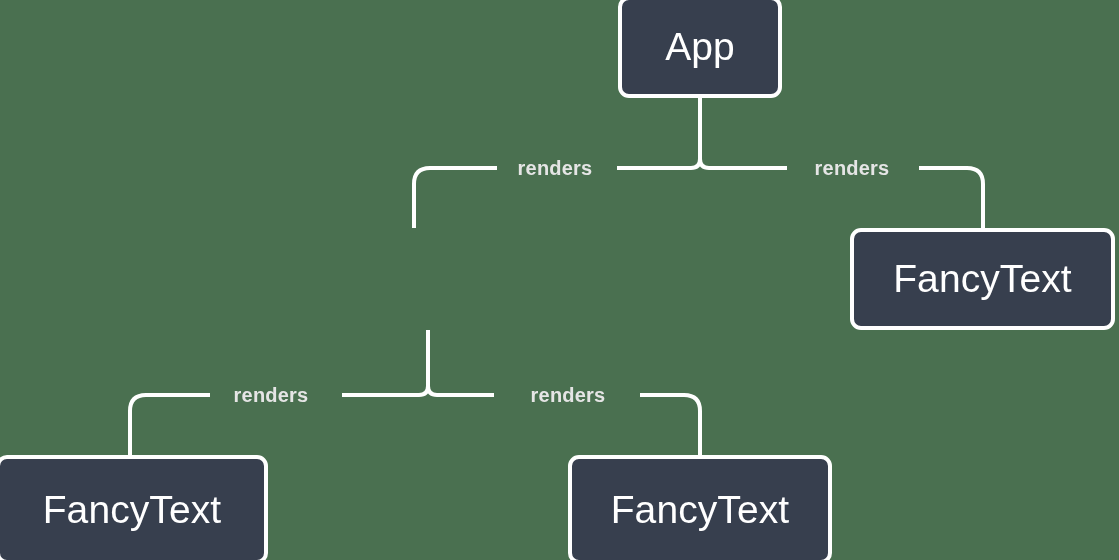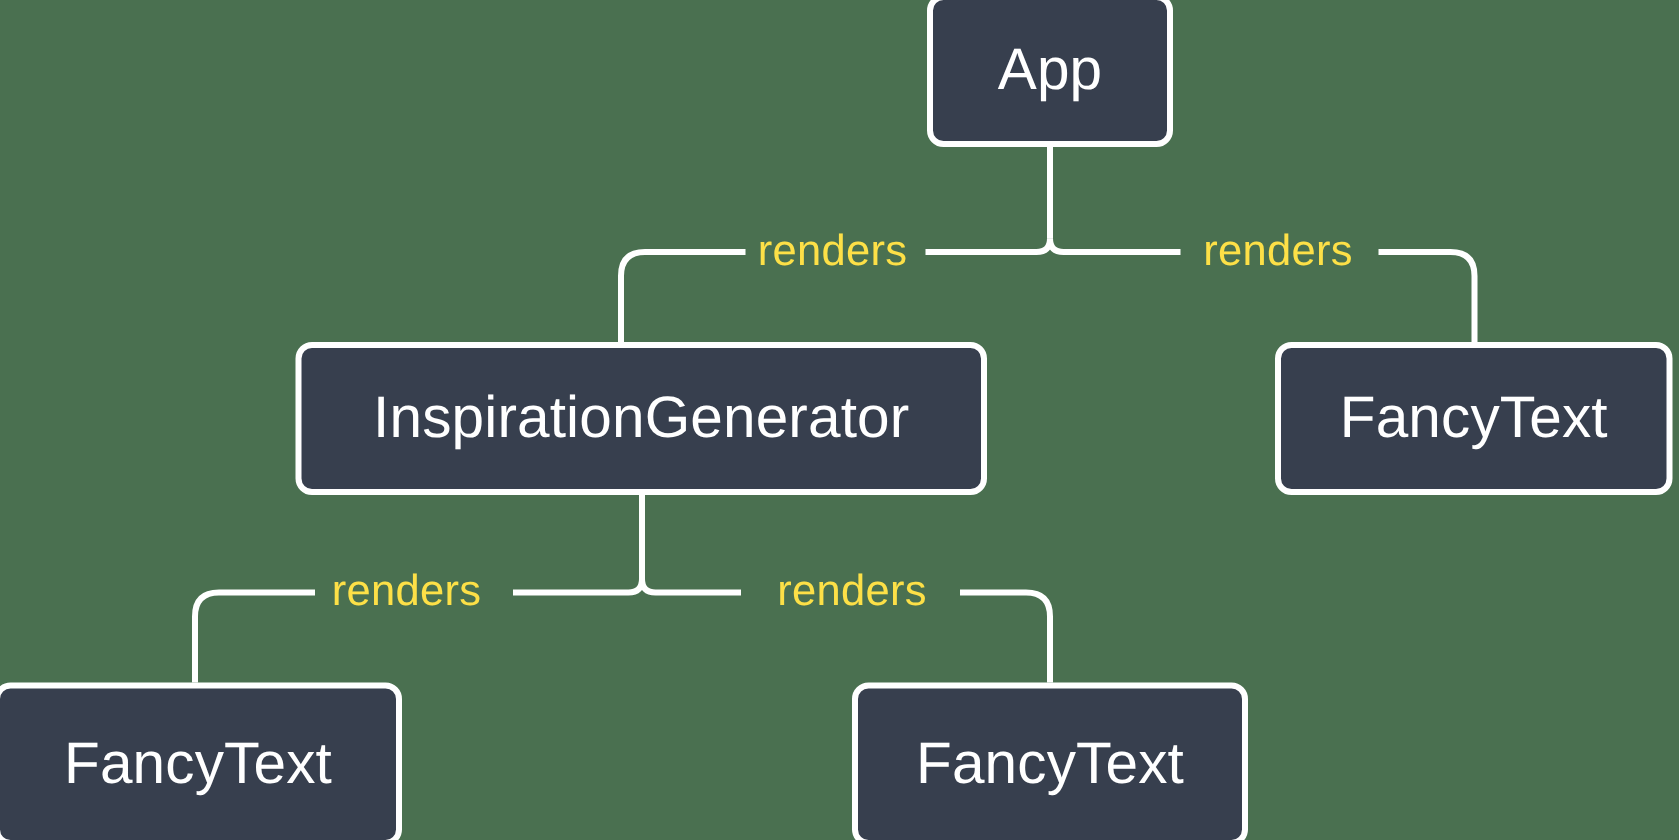--- a/index.html
+++ b/index.html
@@ -36,23 +36,23 @@
     justify-content: center;
     color: #ffffff;
     font-size: 39px;
     font-weight: 400;
     letter-spacing: 0.1px;
     white-space: nowrap;
     z-index: 2;
   }
   .edge-label {
     position: absolute;
-    color: #fde047;
-    font-size: 29px;
-    font-weight: 400;
+    color: #e5e5e5;
+    font-size: 20px;
+    font-weight: 700;
     white-space: nowrap;
     transform: translate(-50%, -50%);
     z-index: 3;
     letter-spacing: 0.2px;
   }
   
   #node-app          { left: 618px; top: -4px;  width: 164px; height: 102px; }
   #node-inspiration  { left: 197px; top: 228px; width: 461px; height: 102px; }
   #node-fancytext-right { left: 850px; top: 228px; width: 265px; height: 102px; }
   #node-fancytext-left  { left: -4px;  top: 455px; width: 272px; height: 109px; }
@@ -83,23 +83,20 @@
       <path d="M428,386 Q428,395 419,395 L342,395 M210,395 L146,395 Q130,395 130,411 L130,455"></path>
 
       <path d="M428,386 Q428,395 437,395 L494,395 M640,395 L684,395 Q700,395 700,411 L700,455"></path>
     </g>
   </svg>
 
   <div class="node" id="node-app">
     <span>App</span>
   </div>
 
-  <div class="node" id="node-inspiration">
-    <span>InspirationGenerator</span>
-  </div>
 
   <div class="node" id="node-fancytext-right">
     <span>FancyText</span>
   </div>
 
   <div class="node" id="node-fancytext-left">
     <span>FancyText</span>
   </div>
 
   <div class="node" id="node-copyright">

